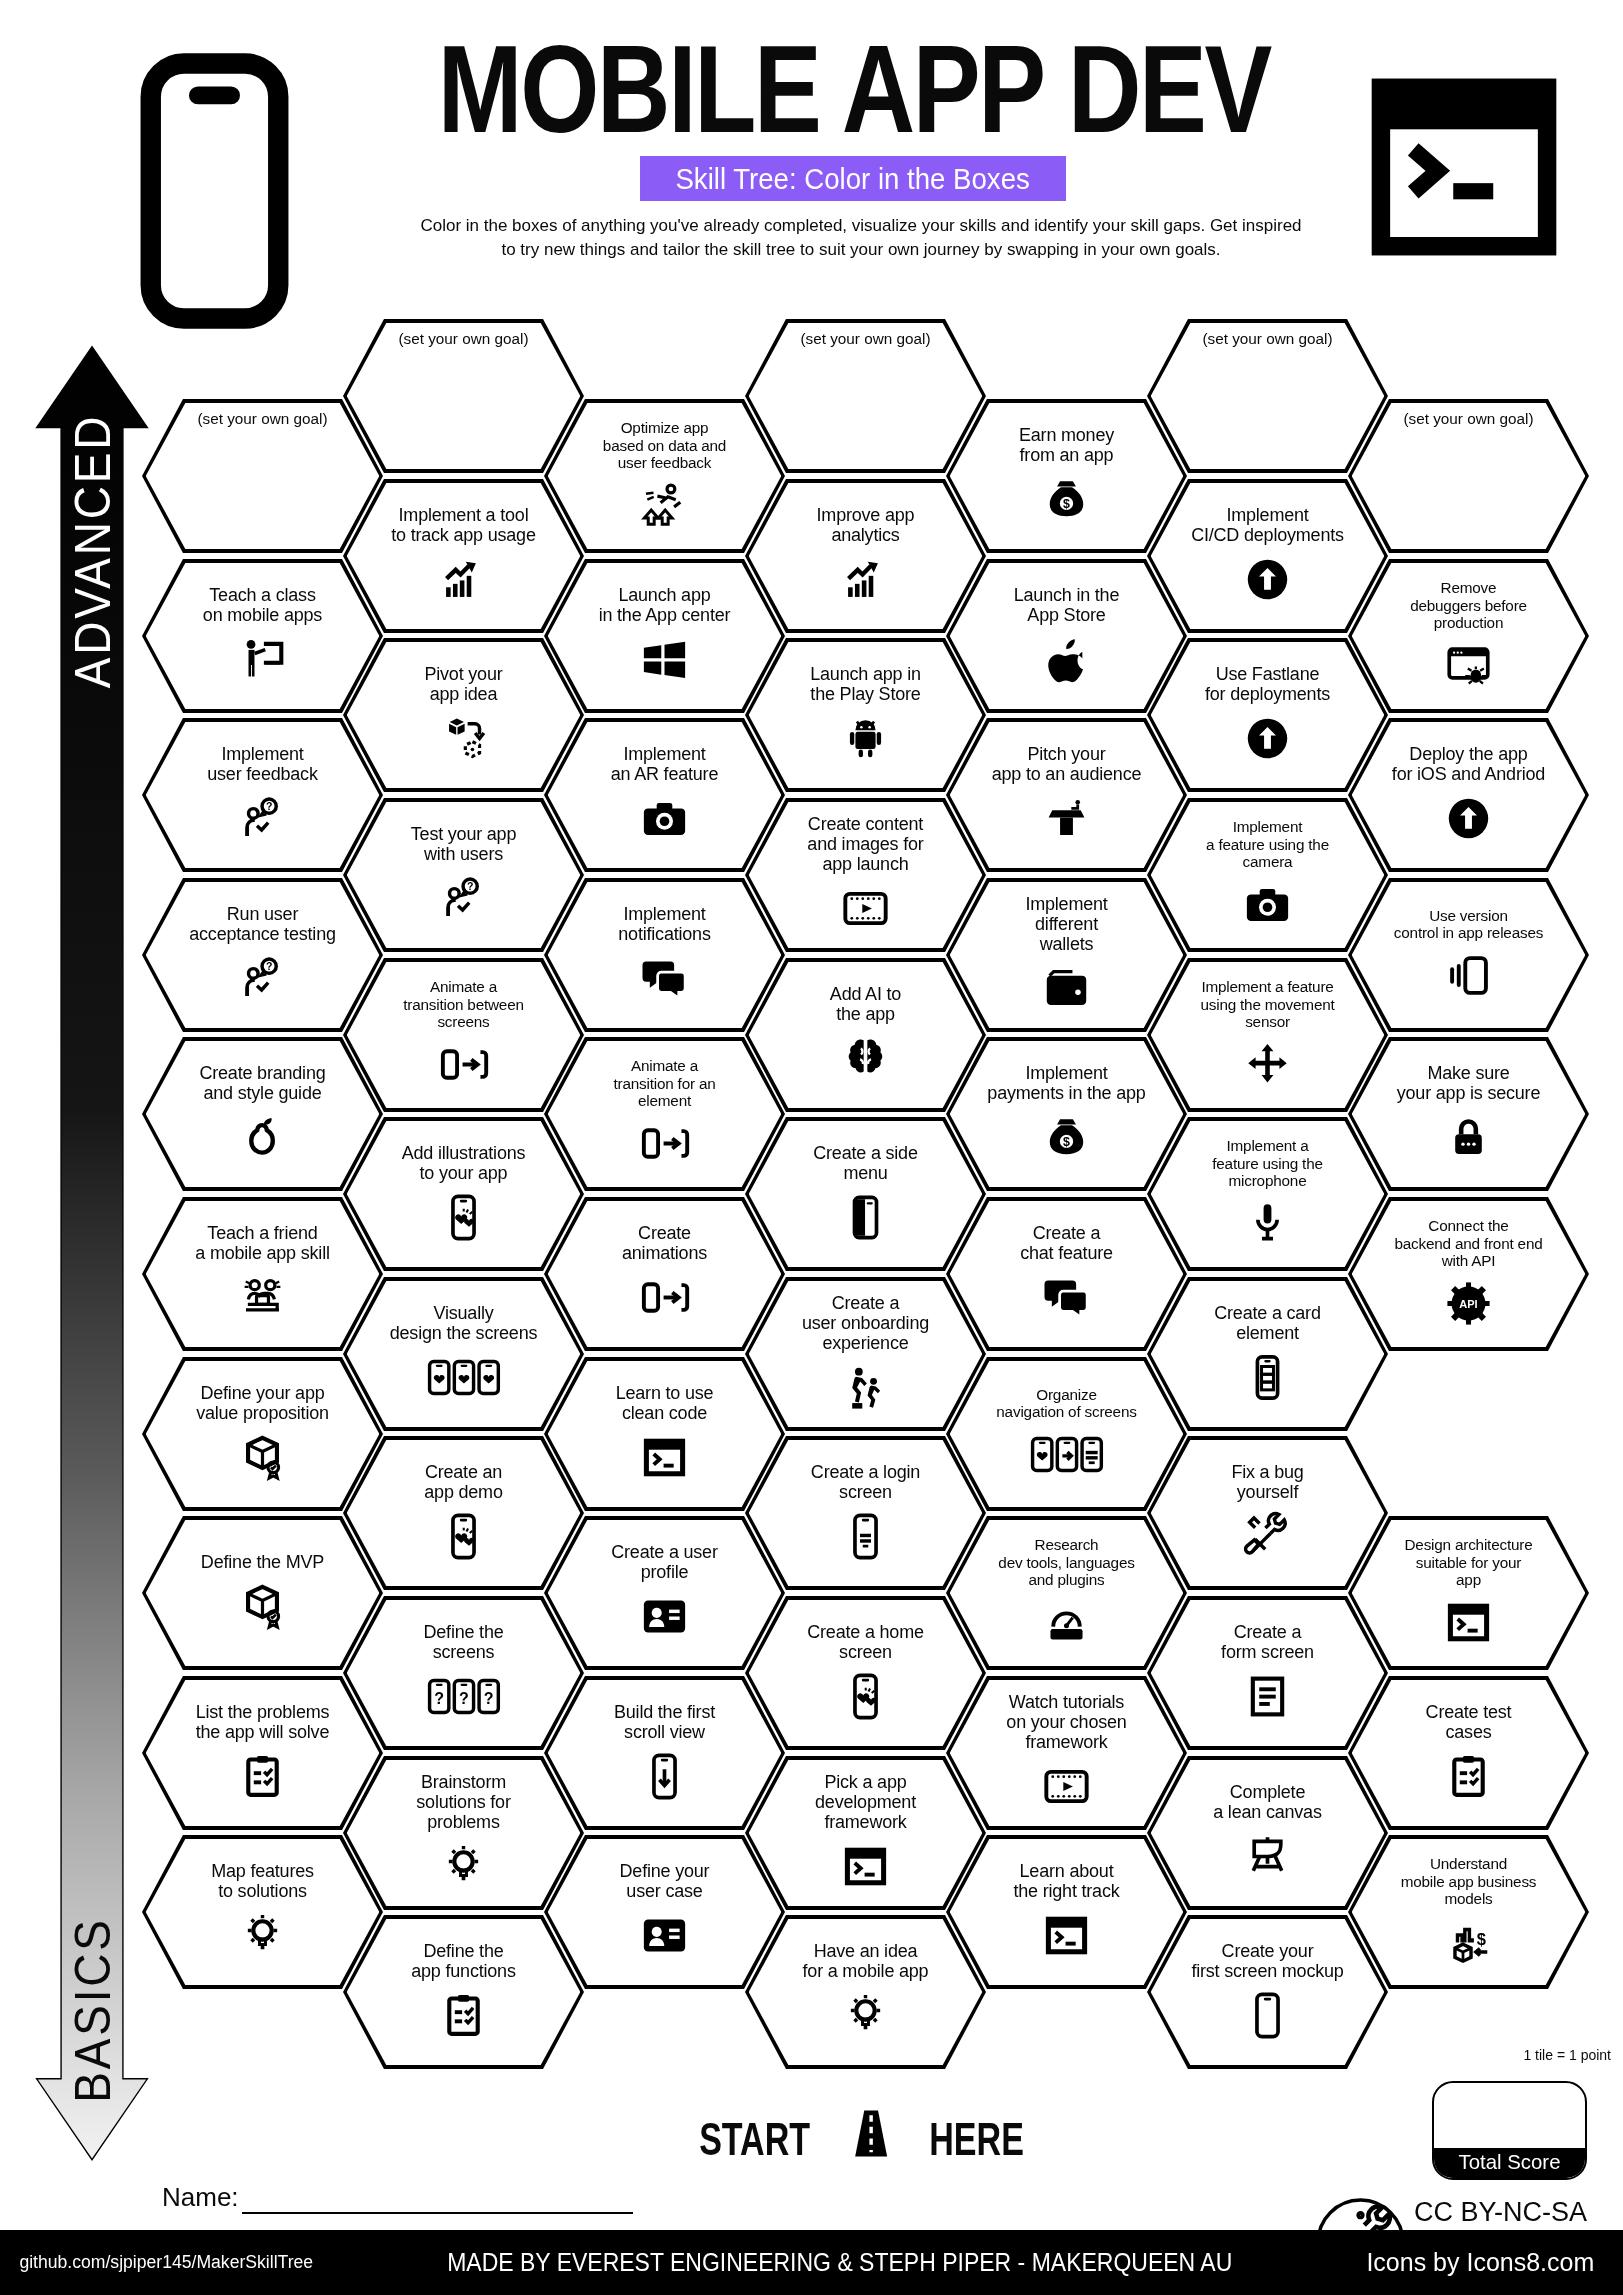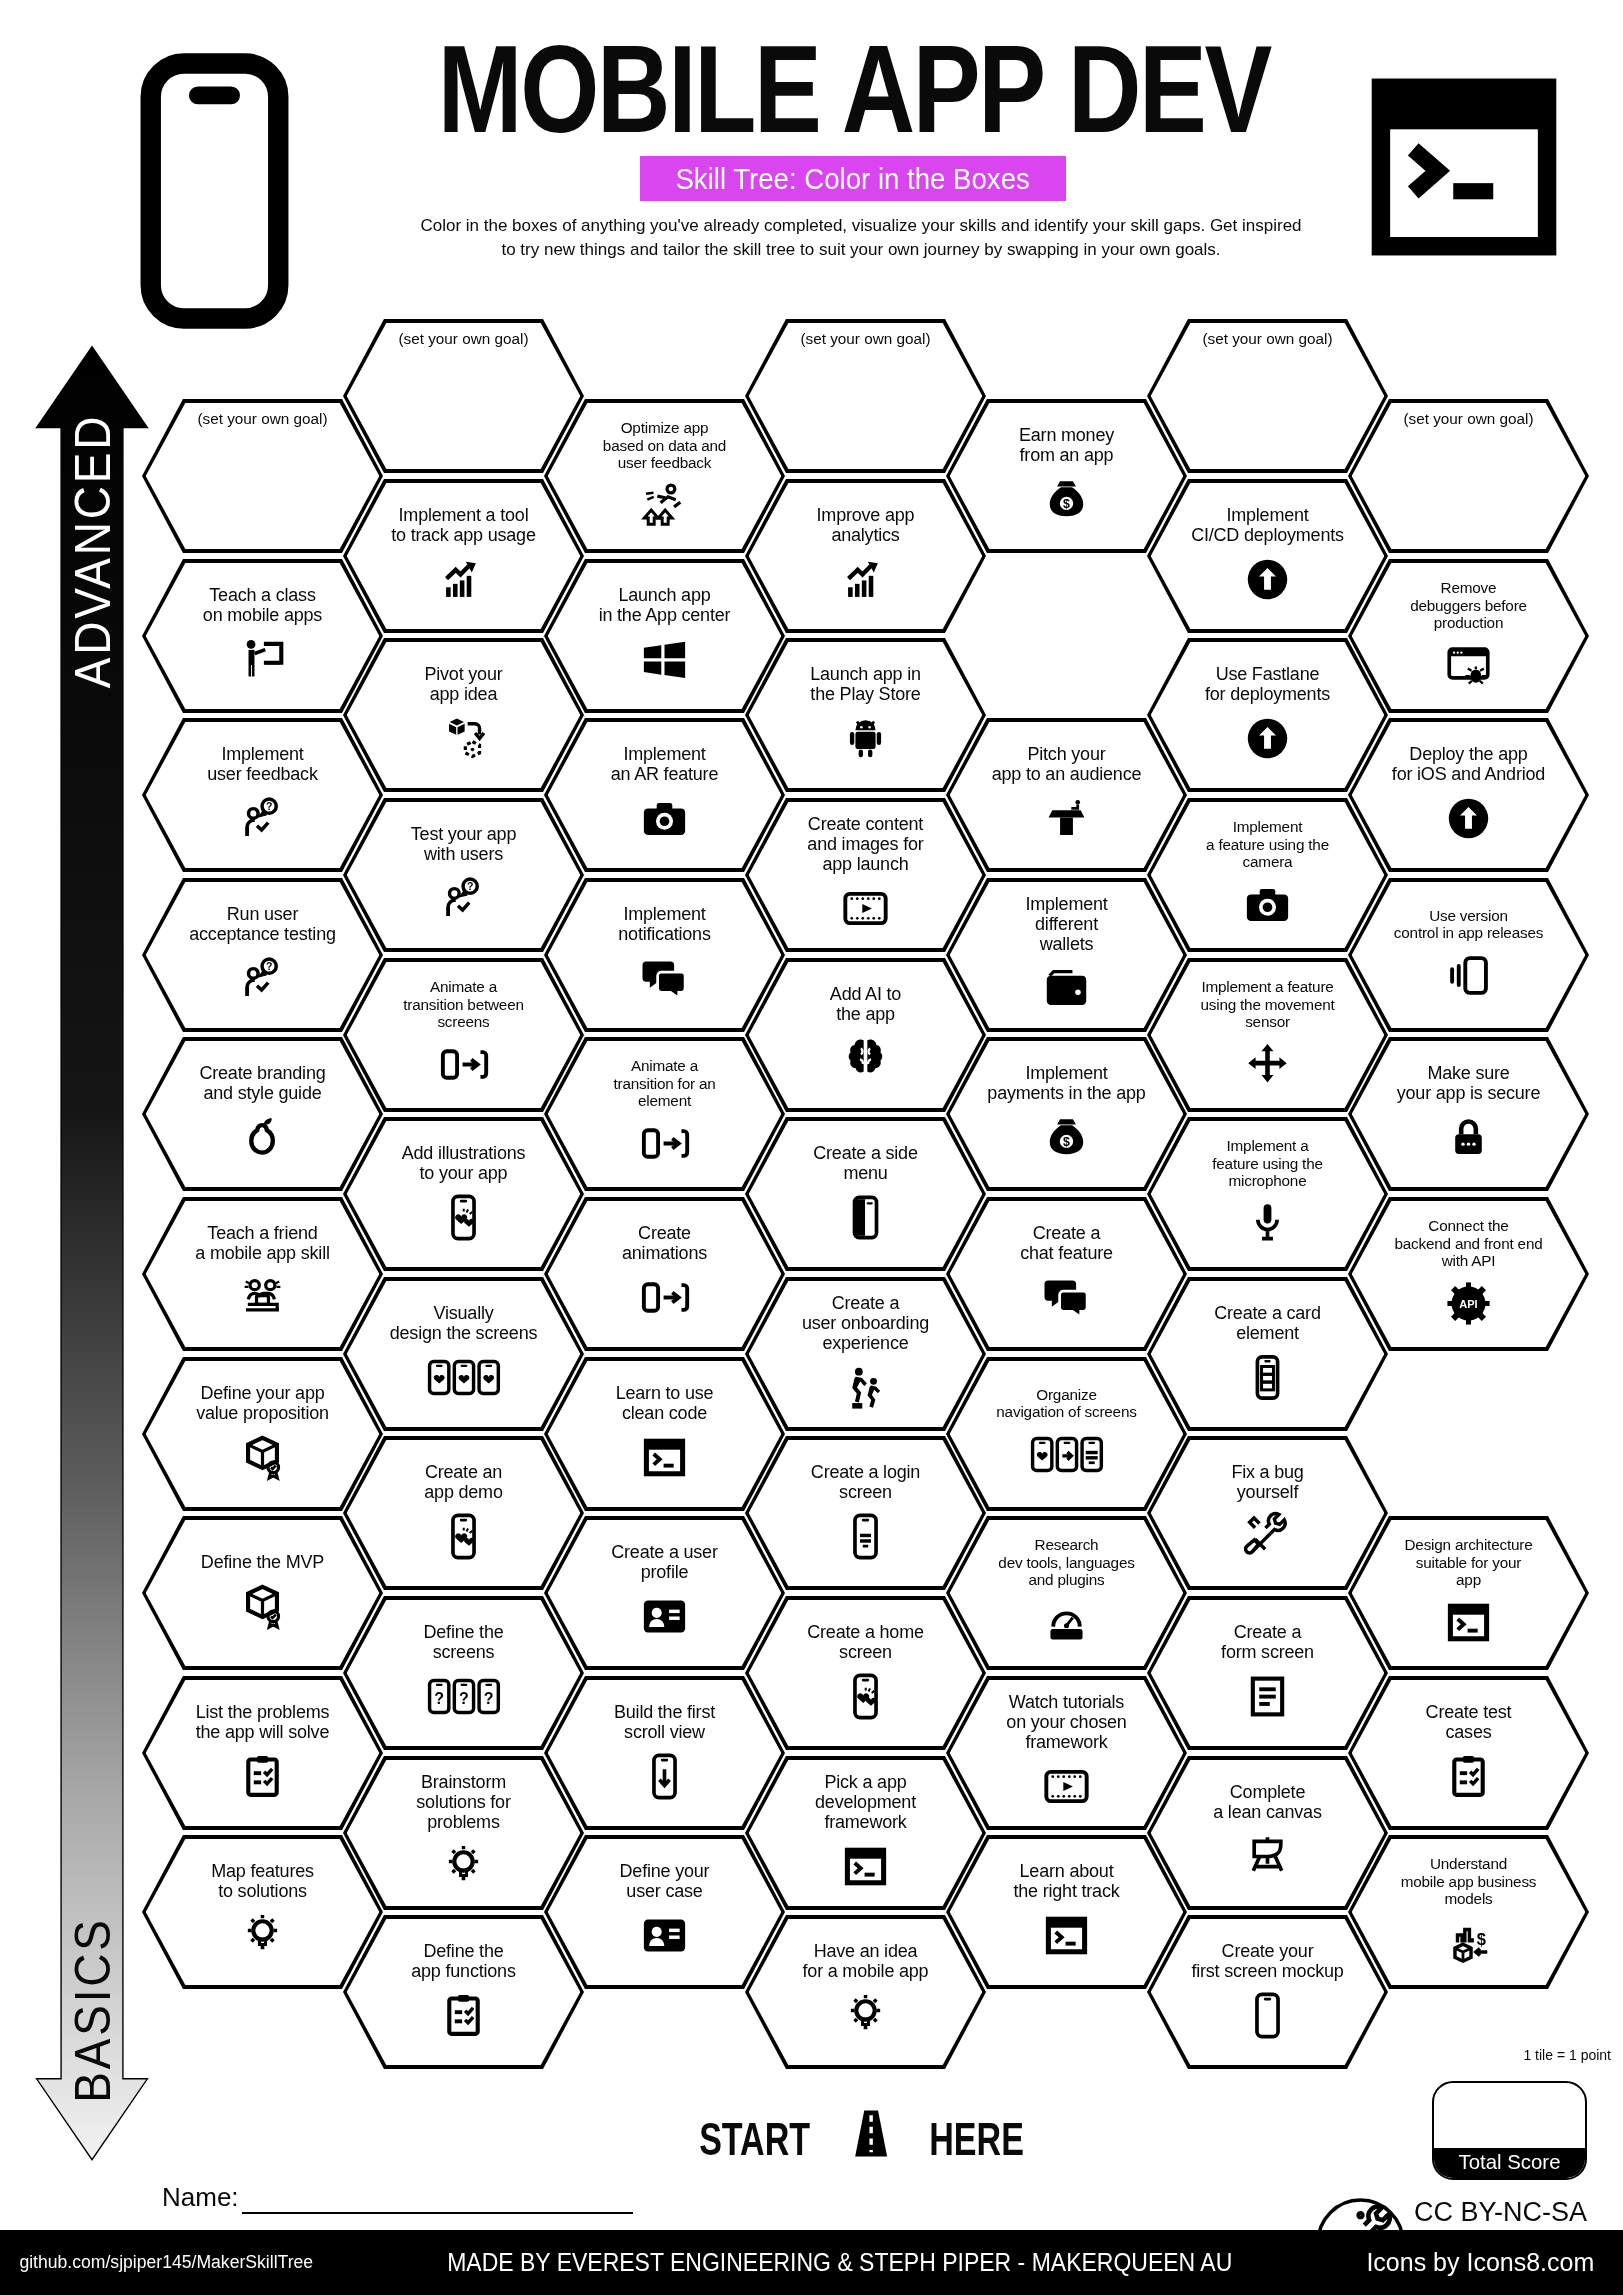--- a/index.html
+++ b/index.html
@@ -3,21 +3,21 @@
 <meta charset="utf-8">
 <style>
   html,body{margin:0;padding:0;background:#888;}
   #poster{position:relative;width:1623px;height:2295px;background:#fff;overflow:hidden;
           font-family:"Liberation Sans",sans-serif;color:#0a0a0a;}
   
   .title{position:absolute;left:854px;top:27px;transform:translateX(-50%) scaleX(.82);
          transform-origin:center top;font-size:124px;font-weight:700;letter-spacing:-2.8px;
          white-space:nowrap;line-height:1;}
   .subtitle-box{position:absolute;left:853px;top:156px;transform:translateX(-50%);
-         background:#d946ef;color:#fff;padding:3.7px 20.4px;}
+         background:#8b5cf6;color:#fff;padding:3.7px 20.4px;}
   .subtitle-box span{display:inline-block;font-size:30px;line-height:38px;transform:scaleX(.92);}
   .description{position:absolute;left:861px;top:214px;transform:translateX(-50%);width:1184px;
          font-size:17px;line-height:1.4;text-align:center;white-space:pre-line;}
   .header-phone{position:absolute;left:138px;top:43px;width:153px;height:296px;}
   .header-terminal{position:absolute;left:1364px;top:70px;width:200px;height:194px;}
   .header-phone svg,.header-terminal svg{width:100%;height:100%;display:block;}
   
   #axis-arrow{position:absolute;left:32px;top:342px;width:120px;height:1827px;}
   .axis-label{position:absolute;white-space:nowrap;font-weight:400;}
   .axis-top{left:93px;top:551px;transform:translate(-50%,-50%) rotate(-90deg) scaleY(1.08);
@@ -810,20 +810,32 @@
           <div class="hex-icon">
             <svg viewBox="0 0 24 24" xmlns="http://www.w3.org/2000/svg">
               <path d="M9.2 4h5.6l1.3 2.3H7.9z" fill="#000"></path>
               <path d="M9.6 6.6h4.8c3.1 2 4.9 4.6 4.9 7.4 0 3.4-2.7 5.3-7.3 5.3s-7.3-1.9-7.3-5.3c0-2.8 1.8-5.4 4.9-7.4z" fill="#000"></path>
               <circle cx="12" cy="13.7" r="2.9" fill="#fff"></circle>
               <text x="12" y="15.6" font-size="5.4" font-weight="bold" text-anchor="middle" fill="#000">$</text>
             </svg>
           </div>
         </div>
       </div>
+      <div class="hex" style="left: 946px; top: 559px;">
+        <div class="hex-fill"></div>
+        <div class="hex-content">
+          <div class="hex-label">Launch in the
+App Store</div>
+          <div class="hex-icon">
+            <svg viewBox="0 0 24 24" xmlns="http://www.w3.org/2000/svg">
+              <path fill="#000" d="M15.6 3.2c.2 1-.3 2.1-1 2.9-.6.8-1.7 1.4-2.7 1.3-.2-1 .3-2 1-2.8.7-.8 1.9-1.3 2.7-1.4zM18.9 8.6c-1.3.8-2.1 2.1-2.1 3.7 0 1.8.9 3.3 2.4 4-.4 1.3-1 2.5-1.9 3.6-.8 1-1.6 2-2.8 2-1.1 0-1.5-.7-2.8-.7s-1.7.7-2.8.7c-1.2 0-2.1-1.1-2.9-2.1-1.6-2-2.8-5.6-1.2-8.1.8-1.2 2.2-2 3.7-2 1.2 0 2.2.8 2.9.8s2-1 3.7-.8c.7 0 2.7.2 3.8 1.9z"></path>
+            </svg>
+          </div>
+        </div>
+      </div>
       <div class="hex" style="left: 946px; top: 718px;">
         <div class="hex-fill"></div>
         <div class="hex-content">
           <div class="hex-label">Pitch your
 app to an audience</div>
           <div class="hex-icon">
             <svg viewBox="0 0 24 24" xmlns="http://www.w3.org/2000/svg">
               <circle cx="16.9" cy="4.9" r="1" fill="#000"></circle>
               <path d="M16.9 5.9v1.7h-2.8" stroke="#000" stroke-width="1.2" fill="none"></path>
               <path d="M5.8 8.4h12.4l1.6 3.2H4.2z" fill="#000"></path>

